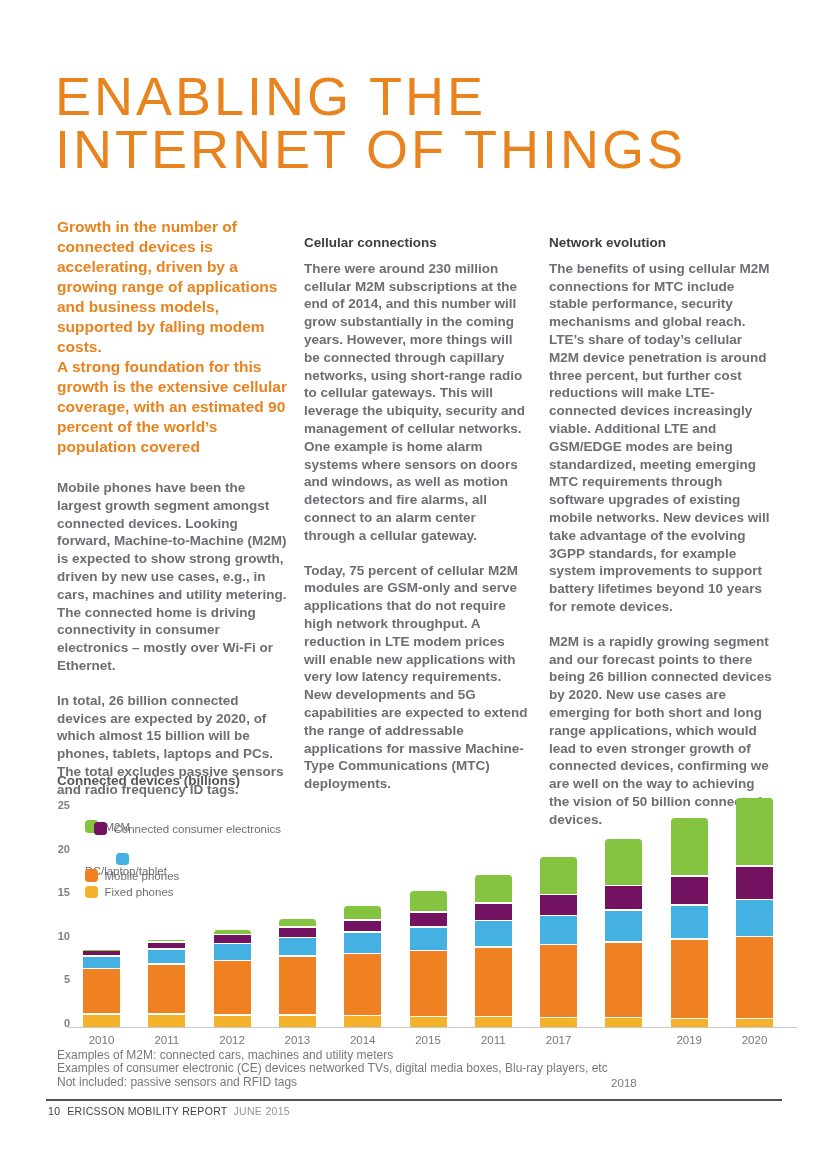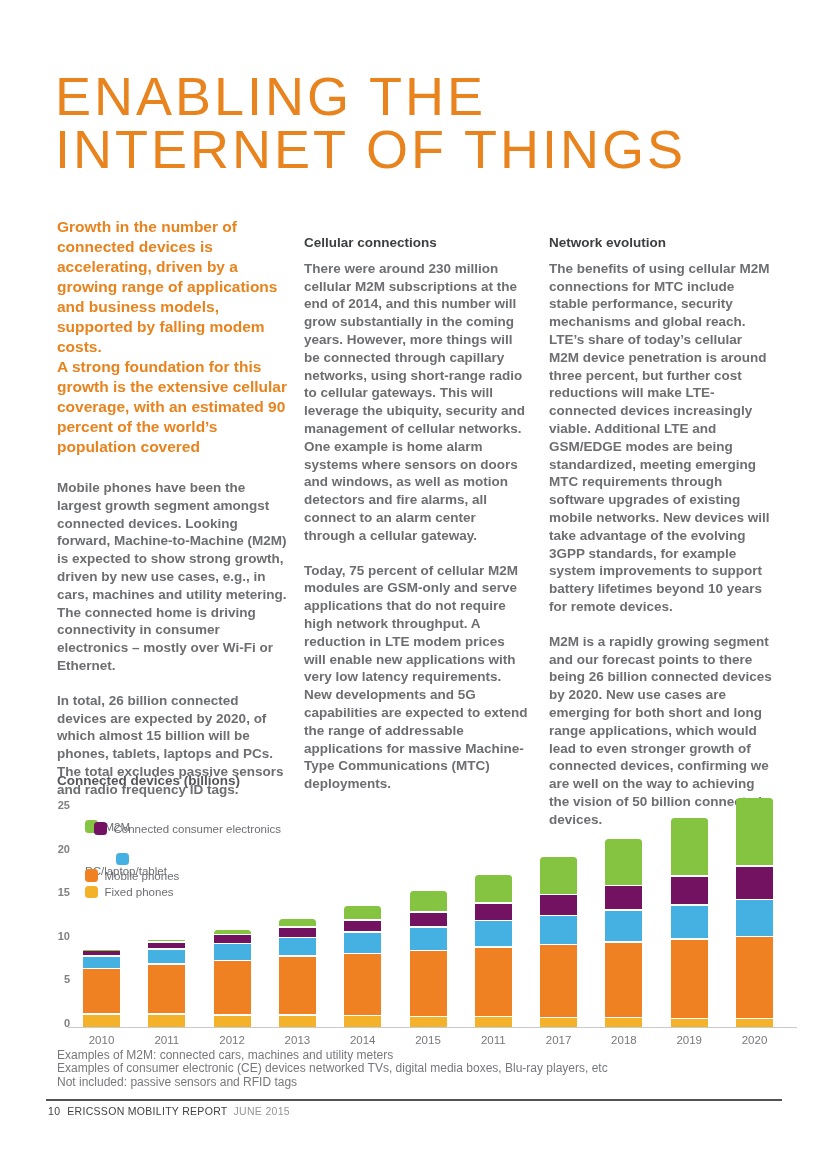--- a/index.html
+++ b/index.html
@@ -151,21 +151,21 @@
       <div class="seg" style="left: 494.1px; width: 37px; top: 149.16px; height: 71.64px; background: rgb(240, 129, 34);"></div>
       <div class="seg" style="left: 494.1px; width: 37px; top: 120.12px; height: 27.64px; background: rgb(69, 177, 227);"></div>
       <div class="seg" style="left: 494.1px; width: 37px; top: 99px; height: 19.72px; background: rgb(115, 18, 96);"></div>
       <div class="seg" style="left: 494.1px; width: 37px; top: 61.16px; height: 36.44px; background: rgb(133, 196, 65); border-radius: 3.5px 3.5px 0px 0px;"></div>
       <div class="xlabel" style="left: 482.6px;">2017</div>
       <div class="seg" style="left: 559.4px; width: 37px; top: 222.2px; height: 8.8px; background: rgb(243, 178, 41);"></div>
       <div class="seg" style="left: 559.4px; width: 37px; top: 146.52px; height: 74.28px; background: rgb(240, 129, 34);"></div>
       <div class="seg" style="left: 559.4px; width: 37px; top: 114.84px; height: 30.28px; background: rgb(69, 177, 227);"></div>
       <div class="seg" style="left: 559.4px; width: 37px; top: 90.2px; height: 23.24px; background: rgb(115, 18, 96);"></div>
       <div class="seg" style="left: 559.4px; width: 37px; top: 42.68px; height: 46.12px; background: rgb(133, 196, 65); border-radius: 3.5px 3.5px 0px 0px;"></div>
-      <div class="xlabel" style="left: 547.9px;">2018</div>
+      <div class="xlabel" style="left: 547.9px; margin-top: 43px;">2018</div>
       <div class="seg" style="left: 624.7px; width: 37px; top: 223.08px; height: 7.92px; background: rgb(243, 178, 41);"></div>
       <div class="seg" style="left: 624.7px; width: 37px; top: 143.88px; height: 77.8px; background: rgb(240, 129, 34);"></div>
       <div class="seg" style="left: 624.7px; width: 37px; top: 109.56px; height: 32.92px; background: rgb(69, 177, 227);"></div>
       <div class="seg" style="left: 624.7px; width: 37px; top: 80.52px; height: 27.64px; background: rgb(115, 18, 96);"></div>
       <div class="seg" style="left: 624.7px; width: 37px; top: 22.44px; height: 56.68px; background: rgb(133, 196, 65); border-radius: 3.5px 3.5px 0px 0px;"></div>
       <div class="xlabel" style="left: 613.2px;">2019</div>
       <div class="seg" style="left: 690px; width: 37px; top: 223.08px; height: 7.92px; background: rgb(243, 178, 41);"></div>
       <div class="seg" style="left: 690px; width: 37px; top: 141.24px; height: 80.44px; background: rgb(240, 129, 34);"></div>
       <div class="seg" style="left: 690px; width: 37px; top: 104.28px; height: 35.56px; background: rgb(69, 177, 227);"></div>
       <div class="seg" style="left: 690px; width: 37px; top: 70.84px; height: 32.04px; background: rgb(115, 18, 96);"></div>

